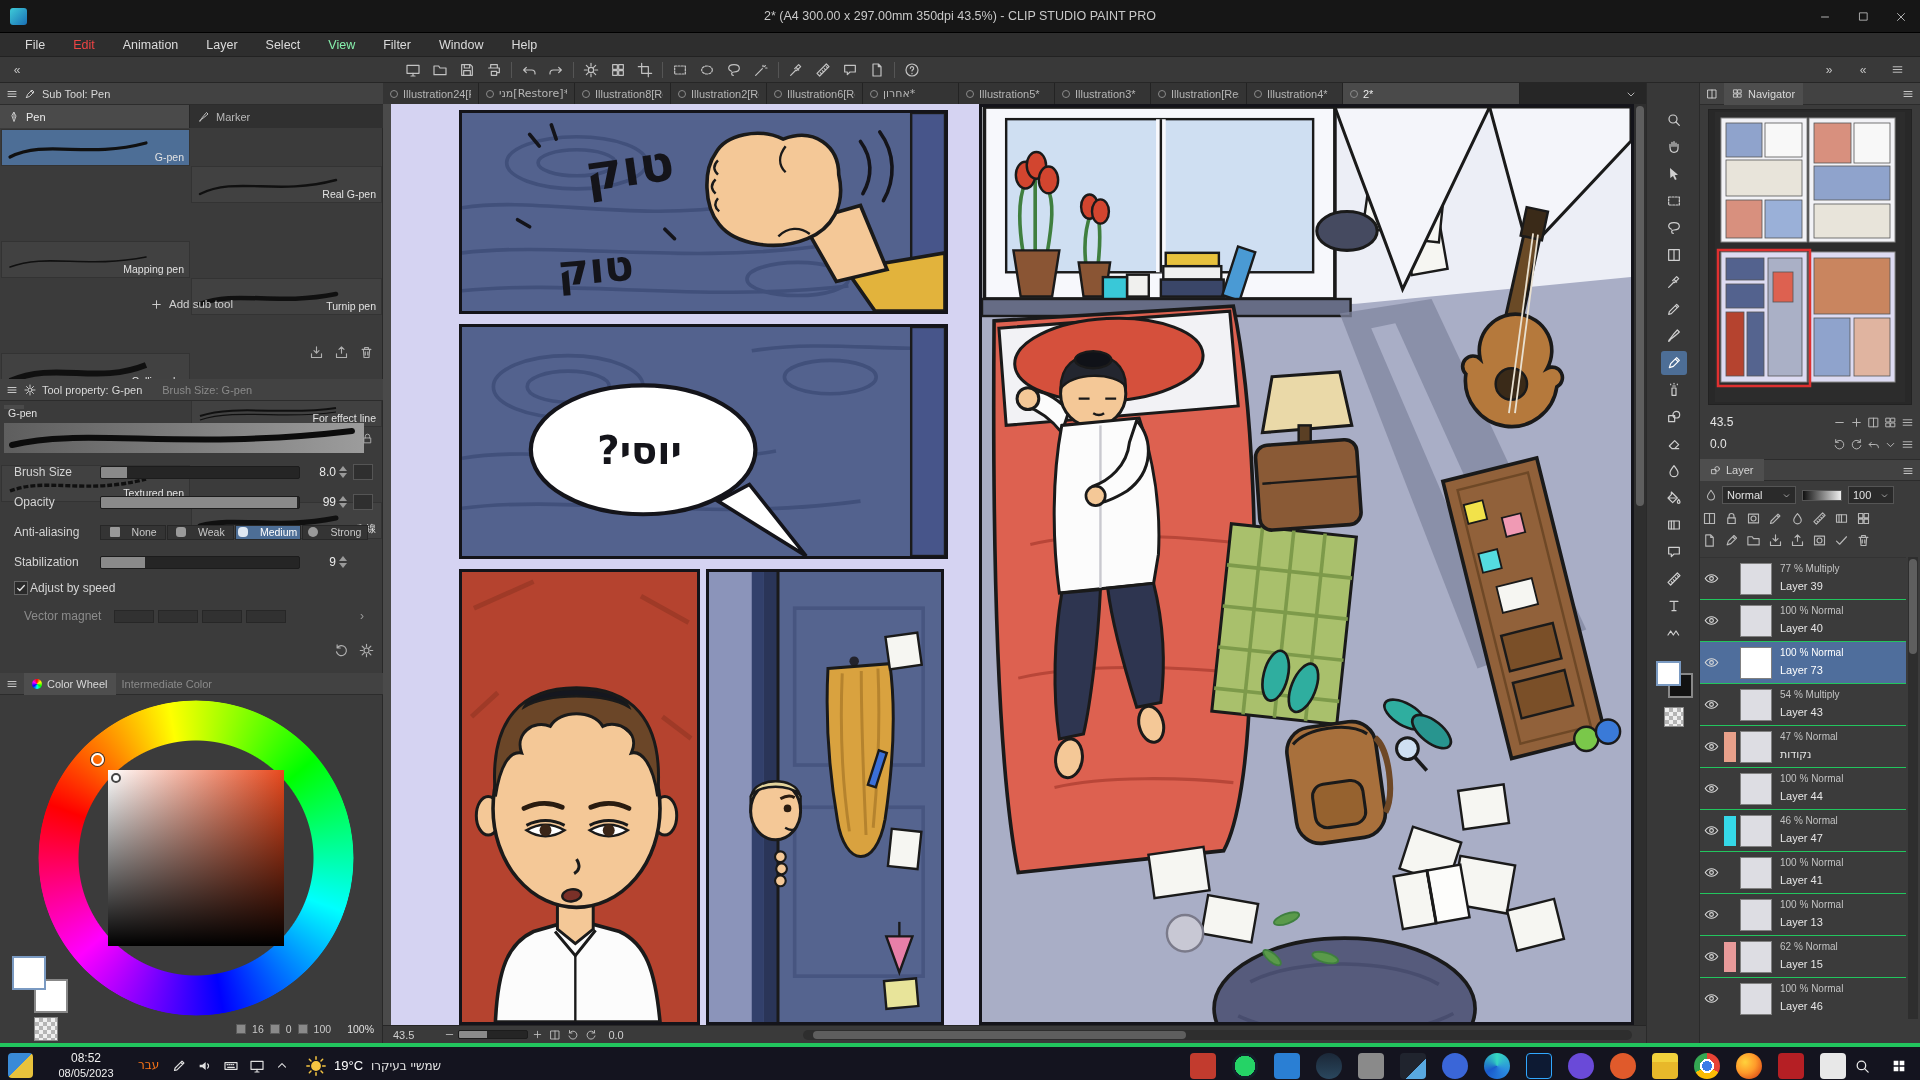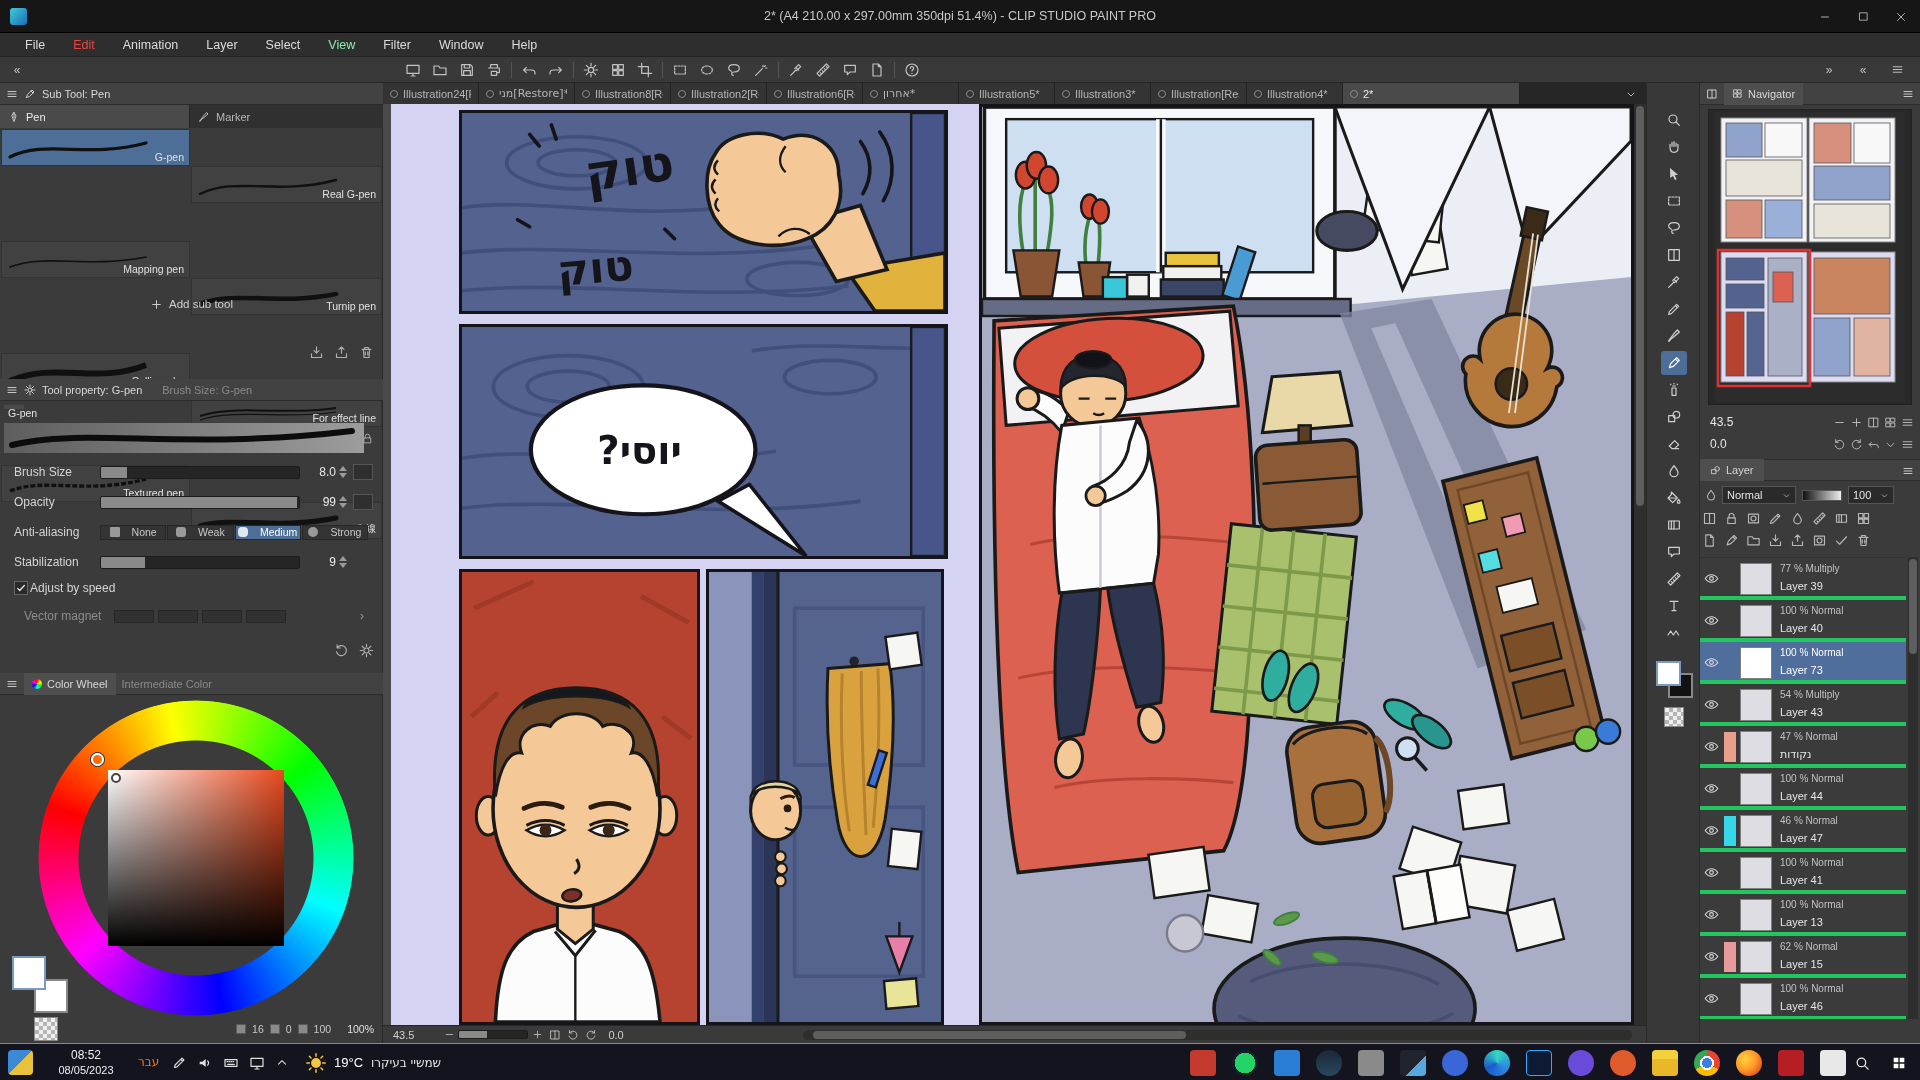--- a/index.html
+++ b/index.html
@@ -22,21 +22,21 @@
 .spin b{width:0;height:0;border-left:4px solid transparent;border-right:4px solid transparent}
 .spin b.up{border-bottom:5px solid #9a9a9a}
 .spin b.dn{border-top:5px solid #9a9a9a}
 .aab{flex:1;height:15px;display:flex;align-items:center;justify-content:center;gap:12px;background:#343434;border:1px solid #272727;font-size:10.5px;color:#c8c8c8}
 .aab.sel{background:#4d6e96;color:#fff}
 .aadot{width:10px;height:10px;background:#9a9a9a;flex:none}
 .bcell{position:relative;background:#414141;border:1px solid #333;overflow:hidden}
 .bcell.sel{background:#4d6e96}
 .bcell svg{position:absolute;left:4px;top:3px}
 .bcell span{position:absolute;right:5px;bottom:2px;font-size:10.5px;color:#e2e2e2;white-space:nowrap}
-.lrow{position:relative;height:42px;border-bottom:4px solid #22c55e}
+.lrow{position:relative;height:42px;border-bottom:1px solid #22c55e}
 .lrow.sel{background:#4f6e9c}
 .lrow .inf{position:absolute;left:80px;top:5px;font-size:10px;color:#c2c2c2;white-space:nowrap}
 .lrow .nm{position:absolute;left:80px;top:22px;font-size:11px;color:#e6e6e6;white-space:nowrap}
 .lrow.sel .inf,.lrow.sel .nm{color:#fff}
 .lthumb{position:absolute;left:40px;top:5px;width:32px;height:32px;background:#dddde3;border:1px solid #808080}
 .lchip{position:absolute;left:24px;top:6px;width:12px;height:30px}
 .leye{position:absolute;left:4px;top:13px;color:#d8d8d8}
 .checker{background-image:linear-gradient(45deg,#b5b5b5 25%,transparent 25%,transparent 75%,#b5b5b5 75%),linear-gradient(45deg,#b5b5b5 25%,#efefef 25%,#efefef 75%,#b5b5b5 75%);background-size:8px 8px;background-position:0 0,4px 4px;background-color:#efefef}
 .appic{width:26px;height:26px;border-radius:4px;flex:none}
 .tsicon{position:absolute;left:14px;width:26px;height:24px;display:flex;align-items:center;justify-content:center;color:#cfcfcf;border-radius:3px}
@@ -220,21 +220,21 @@
 <symbol id="i-nib" viewBox="0 0 24 24">
         <path d="M12 3l4 7-4 11-4-11z M12 3v11"></path>
       </symbol>
 </defs>
 </svg>
 
 <div id="screen">
 
   <div class="abs row" style="left:0;top:0;width:1920px;height:33px;background:#161616;border-bottom:1px solid #000">
     <div class="abs" style="left:10px;top:8px;width:17px;height:17px;border-radius:3px;background:linear-gradient(135deg,#3ecbd8,#1a6fb5)"></div>
-    <div class="abs" style="left:0;right:0;top:0;height:33px;line-height:33px;text-align:center;color:#c9c9c9;font-size:12.5px">2* (A4 210.00 x 297.00mm 350dpi 51.4%)  - CLIP STUDIO PAINT PRO</div>
+    <div class="abs" style="left:0;right:0;top:0;height:33px;line-height:33px;text-align:center;color:#c9c9c9;font-size:12.5px">2* (A4 300.00 x 297.00mm 350dpi 43.5%)  - CLIP STUDIO PAINT PRO</div>
     <div class="abs row" style="right:0;top:0;height:33px">
       <div class="tcell" style="width:38px;height:33px">
           <svg class="ic" style="width:12px;height:12px">
             <use href="#i-minus"></use>
           </svg>
         </div>
       <div class="tcell" style="width:38px;height:33px">
           <svg class="ic" style="width:11px;height:11px" viewBox="0 0 24 24">
             <rect x="4" y="4" width="16" height="16"></rect>
           </svg>
@@ -1334,21 +1334,21 @@
         <span class="lthumb"></span>
         <span class="inf">100 % Normal</span>
         <span class="nm">Layer 46</span>
       </div>
     </div>
     <div class="abs" style="left:208px;top:474px;width:10px;height:462px;background:#2e2e2e">
       <div class="abs" style="left:1px;top:2px;width:8px;height:95px;background:#5e5e5e;border-radius:4px"></div>
     </div>
   </div>
 
-  <div class="abs" style="left:0;top:1043px;width:1920px;height:37px;background:#14141f;border-top:1px solid #22c55e">
+  <div class="abs" style="left:0;top:1043px;width:1920px;height:37px;background:#14141f;border-top:4px solid #22c55e">
     <div class="abs" style="left:8px;top:6px;width:25px;height:25px;border-radius:4px;background:linear-gradient(135deg,#3a8ad8 50%,#e8c23c 50%)"></div>
     <div class="abs" style="left:44px;top:4px;width:84px;text-align:center;color:#f0f0f0">
       <div style="font-size:12px;line-height:15px">08:52</div>
       <div style="font-size:11px;line-height:14px">08/05/2023</div>
     </div>
     <div class="abs hebrew" style="left:138px;top:11px;color:#f97316;font-size:12px">עבר</div>
     <div class="abs row" style="left:172px;top:0;height:37px;gap:10px;color:#e0e0e0">
       <svg class="ic" style="width:15px;height:15px">
           <use href="#i-pencil"></use>
         </svg>

